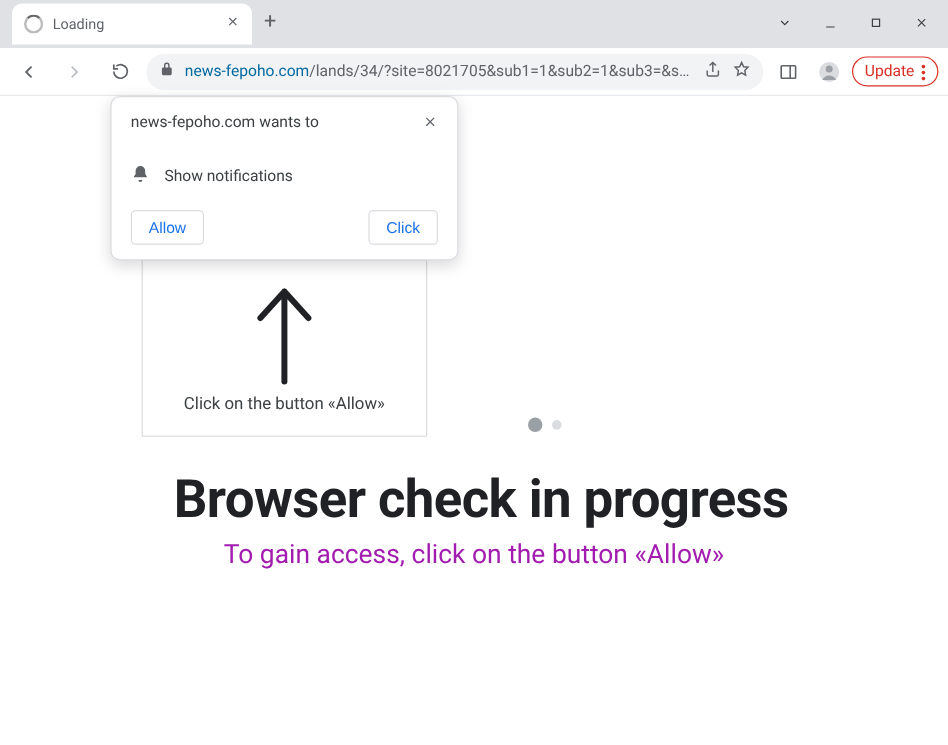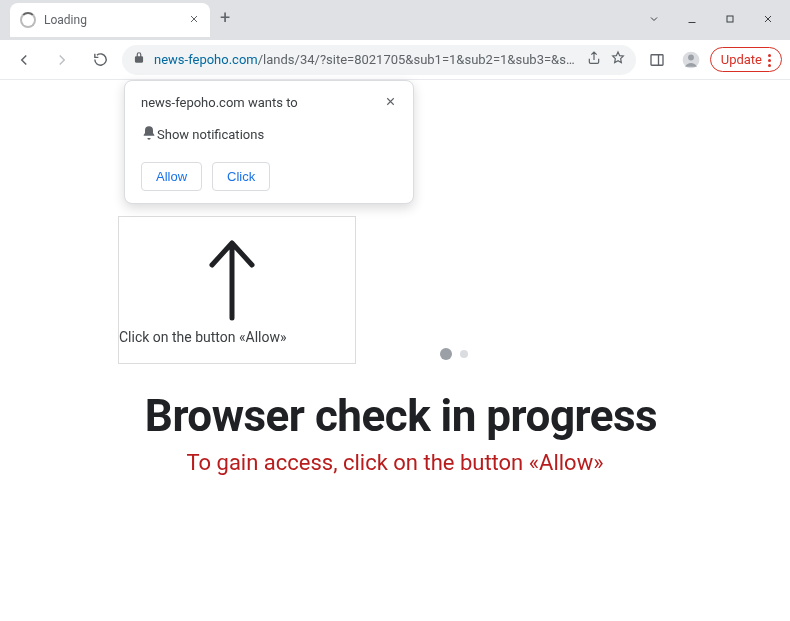--- a/index.html
+++ b/index.html
@@ -100,52 +100,52 @@
       position: absolute;
       top: 50%; left: 50%;
       transform: translate(-50%, -50%);
       opacity: 0.07;
       pointer-events: none;
     }
     .watermark svg { width: 540px; height: 300px; }
     
     .perm-popup {
       position: absolute;
-      top: 0px; left: 124px;
+      top: 0px; left: 92px;
       width: 290px;
       background: #fff;
       border: 1px solid #dadce0;
       border-radius: 8px;
       box-shadow: 0 4px 12px rgba(0,0,0,0.15);
       padding: 14px 16px 12px 16px;
       z-index: 10;
     }
     .perm-header { display:flex; justify-content: space-between; align-items: flex-start; font-size: 13px; color:#3c4043; }
     .perm-close { color:#5f6368; cursor:pointer; font-size:16px; line-height:1; }
-    .perm-row { display:flex; align-items:center; margin-top: 14px; font-size: 13px; color:#3c4043; }
+    .perm-row { display:flex; align-items:center; gap: 12px; margin-top: 26px; font-size: 13px; color:#3c4043; }
     .perm-row .bell { color:#5f6368; }
-    .perm-actions { display:flex; justify-content:flex-start; gap: 10px; margin-top: 18px; }
+    .perm-actions { display:flex; justify-content:space-between; gap: 10px; margin-top: 18px; }
     .perm-btn {
       border: 1px solid #dadce0;
       background: #fff;
       color: #1a73e8;
       font-size: 13px;
       padding: 6px 14px;
       border-radius: 4px;
       cursor: pointer;
     }
     
     .hint-box {
       position: absolute;
       top: 136px; left: 118px;
       width: 238px;
       border: 1px solid #dcdcdc;
       background: #fff;
-      text-align: left;
-      padding: 16px 10px 18px 0;
+      text-align: center;
+      padding: 16px 10px 18px 10px;
       z-index: 5;
     }
     .hint-box .arrow-wrap { display:flex; justify-content:center; margin-bottom: 6px; }
     .hint-box .arrow-wrap svg { width: 60px; height: 90px; }
     .hint-label { font-size: 14px; color:#3c4043; }
     
     .loader { position:absolute; top: 268px; left: 440px; display:flex; gap:8px; align-items:center; }
     .loader .dot { border-radius:50%; }
     .loader .d1 { width:12px; height:12px; background:#9aa0a6; }
     .loader .d2 { width:8px; height:8px; background:#dadce0; }
@@ -160,21 +160,21 @@
       color: #202124;
       letter-spacing: -0.5px;
       padding-left: 12px;
     }
     .subline {
       position: absolute;
       top: 370px;
       left: 0; right: 0;
       text-align: center;
       font-size: 22px;
-      color: #b91c1c;
+      color: #a21caf;
     }
   </style>
 </head>
 <body>
 
 <div class="titlebar">
   <div class="tab">
     <span class="favicon"></span>
     <span>Loading</span>
     <span class="tab-close">

